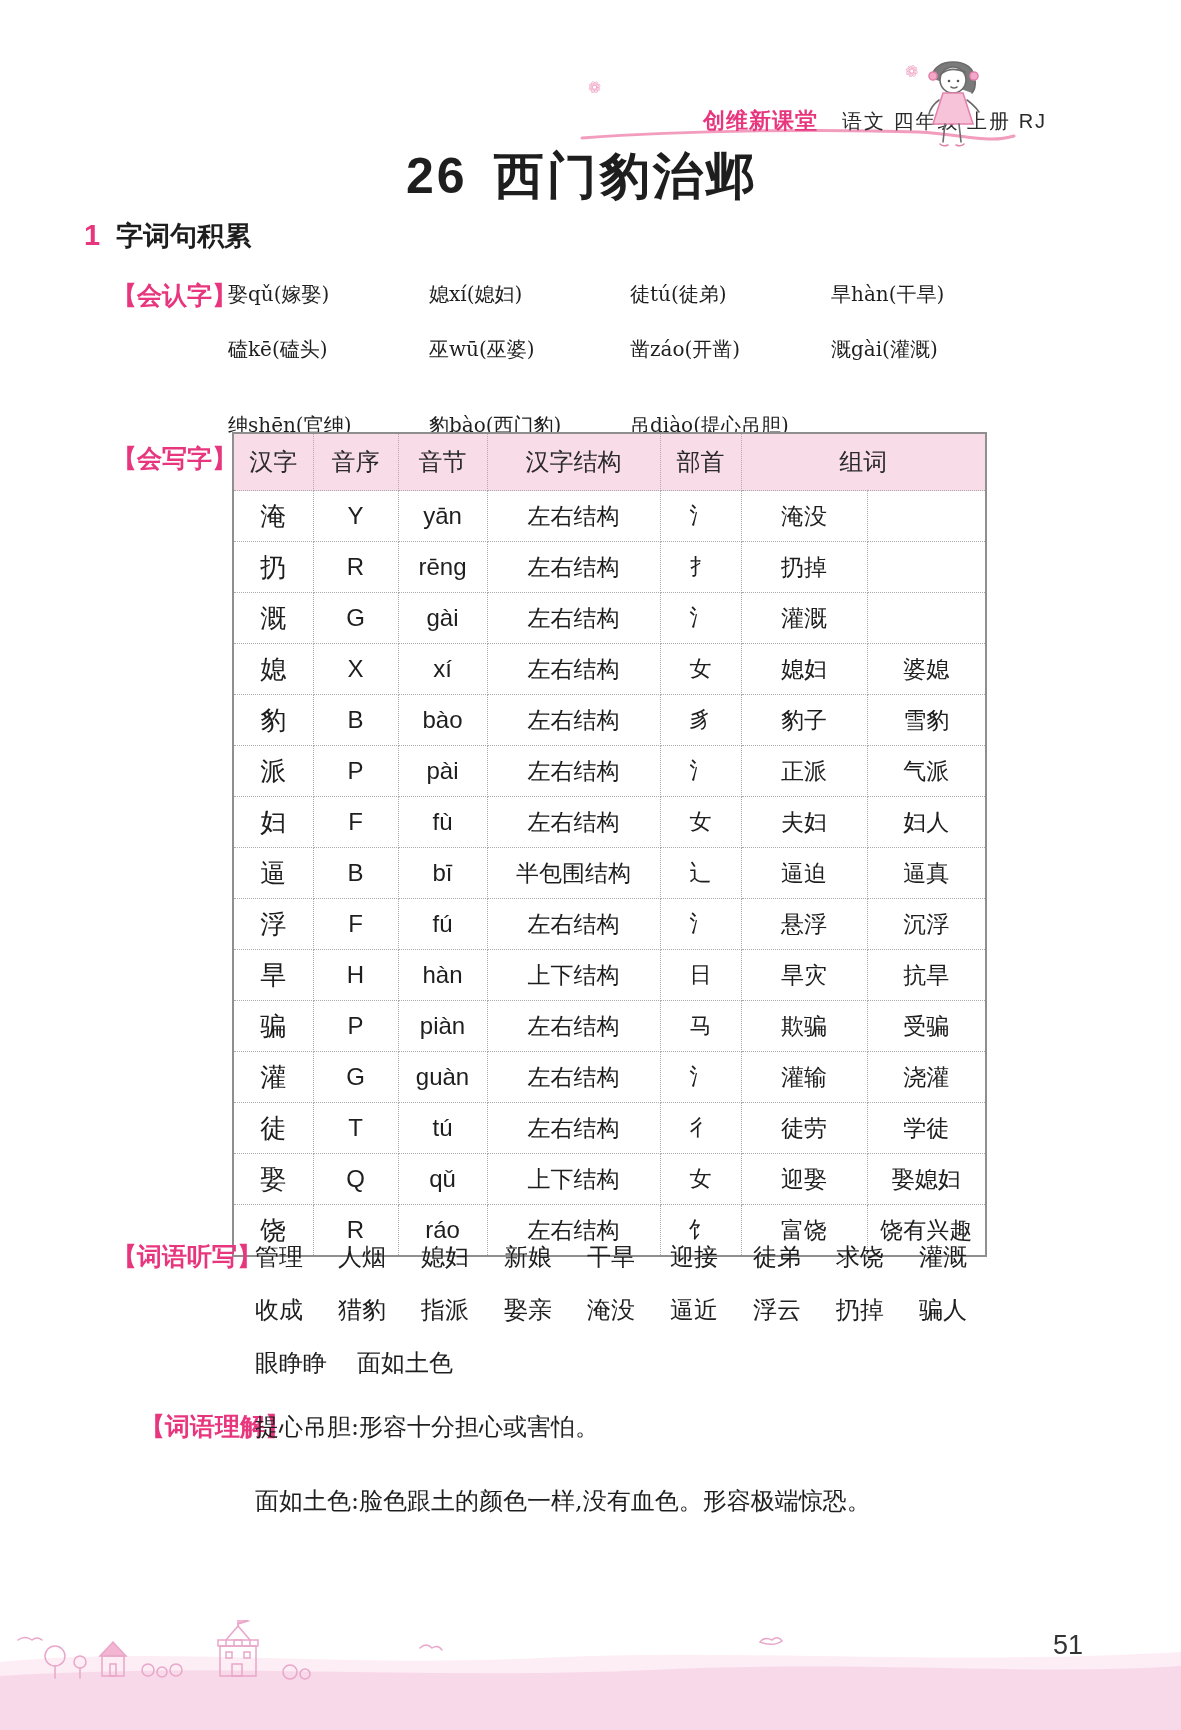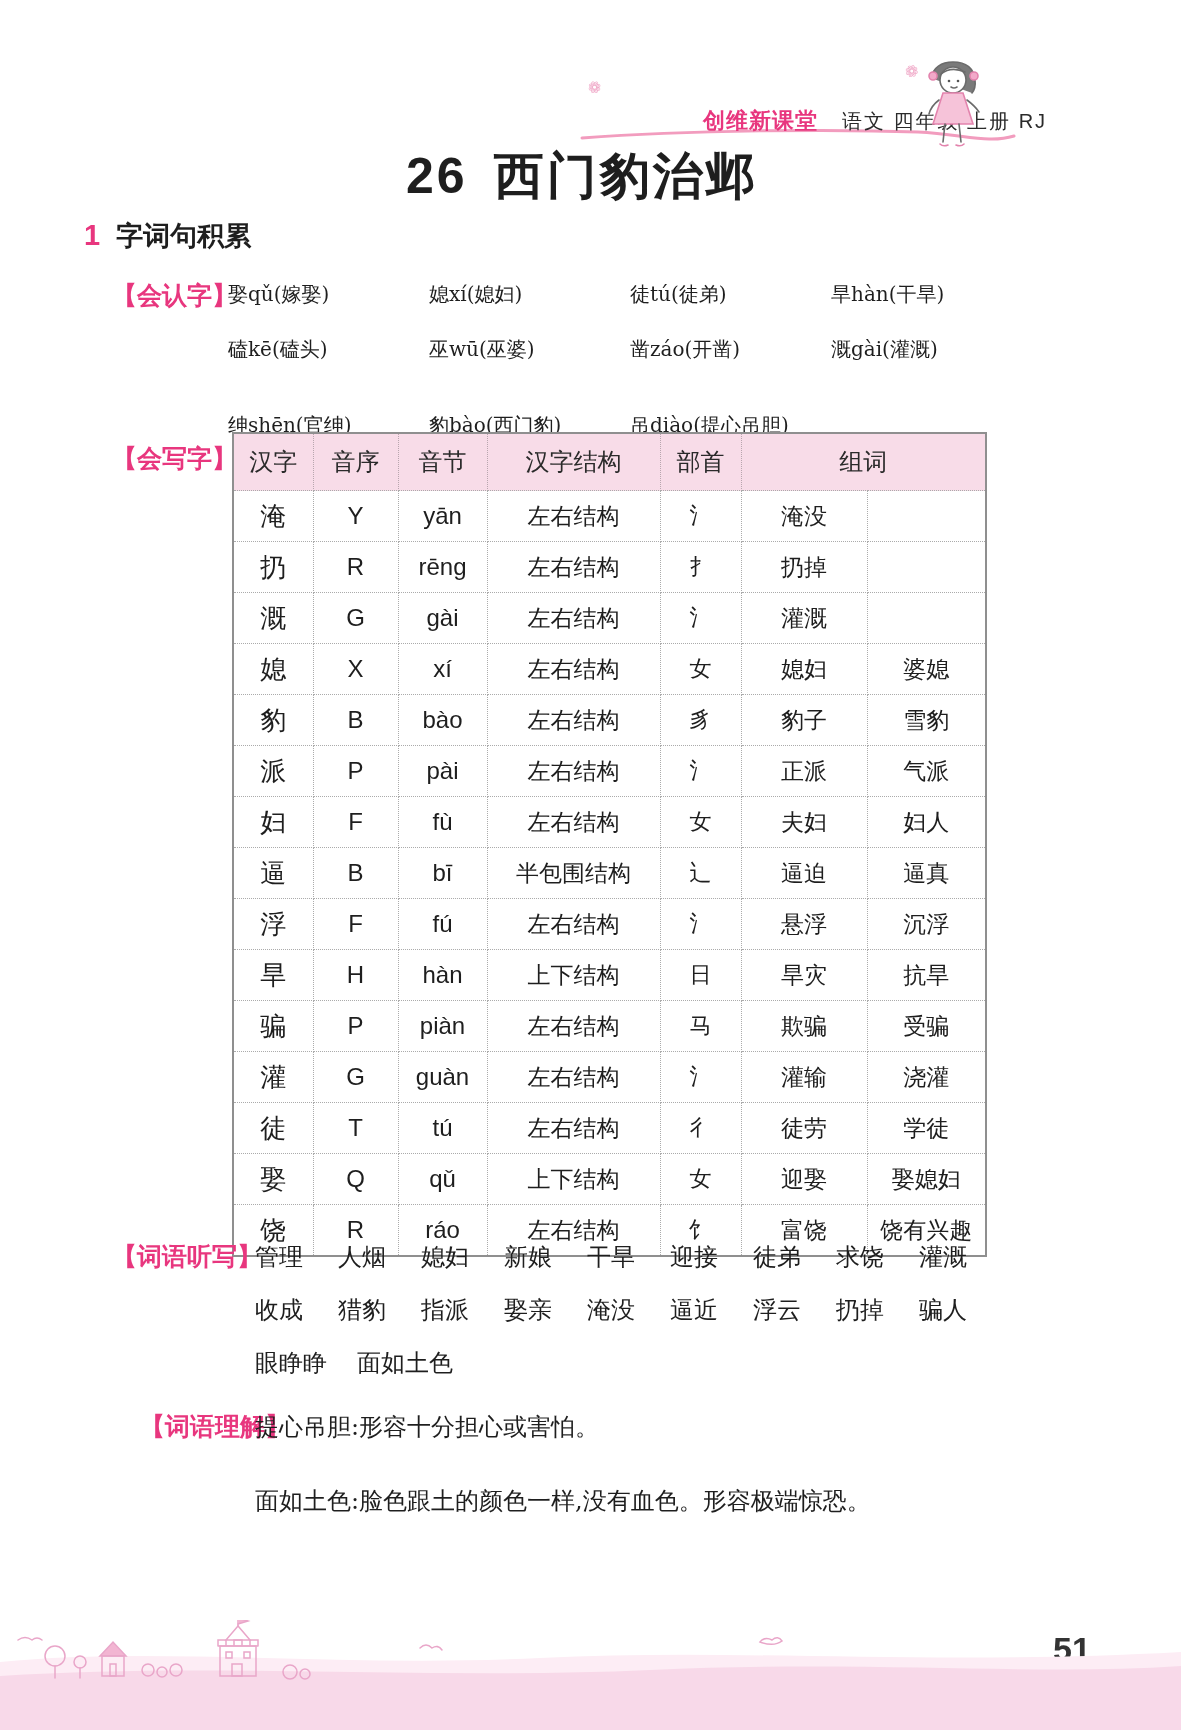--- a/index.html
+++ b/index.html
@@ -45,21 +45,21 @@
   .c-bushou{font-size:22px;}
   .c-zuci{font-size:23px;}
 
   
   .tx-row{position:absolute; left:255px; display:flex; gap:35px; font-size:24px; white-space:nowrap;}
   .tx-row.tight{gap:30px;}
 
   
   .lj-entry{position:absolute; left:255px; font-size:24px; white-space:nowrap;}
 
-  .page-num{position:absolute; left:1053px; top:1630px; font-size:34px; color:#333;font-weight:bold;}
+  .page-num{position:absolute; left:1053px; top:1630px; font-size:27px; color:#333;}
 
   .band-svg{position:absolute; left:0; bottom:0;}
   .girl-svg{position:absolute; left:893px; top:52px;}
   .underline-svg{position:absolute; left:578px; top:116px;}
 </style>
 </head>
 <body>
 
 <div id="page">
 

